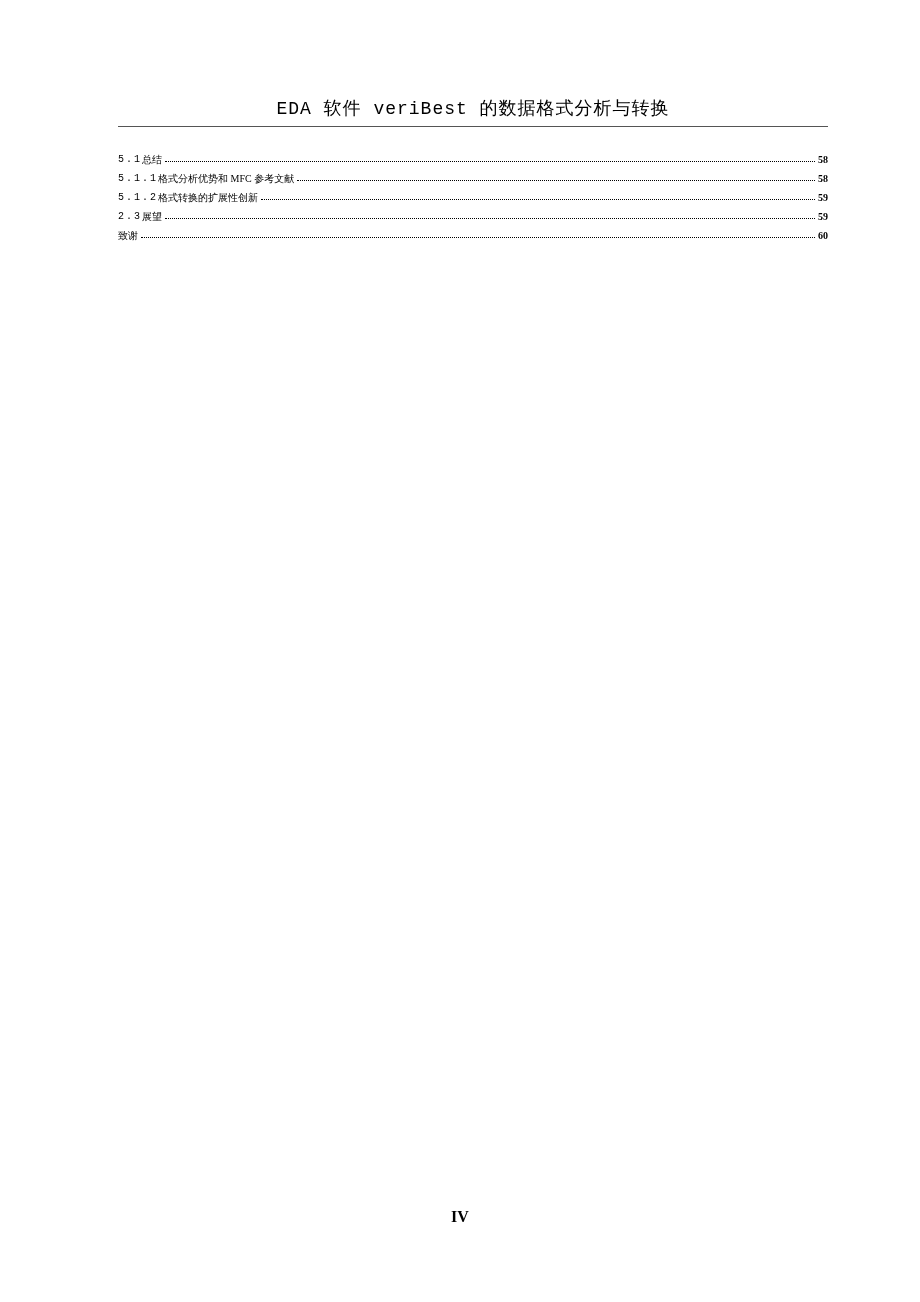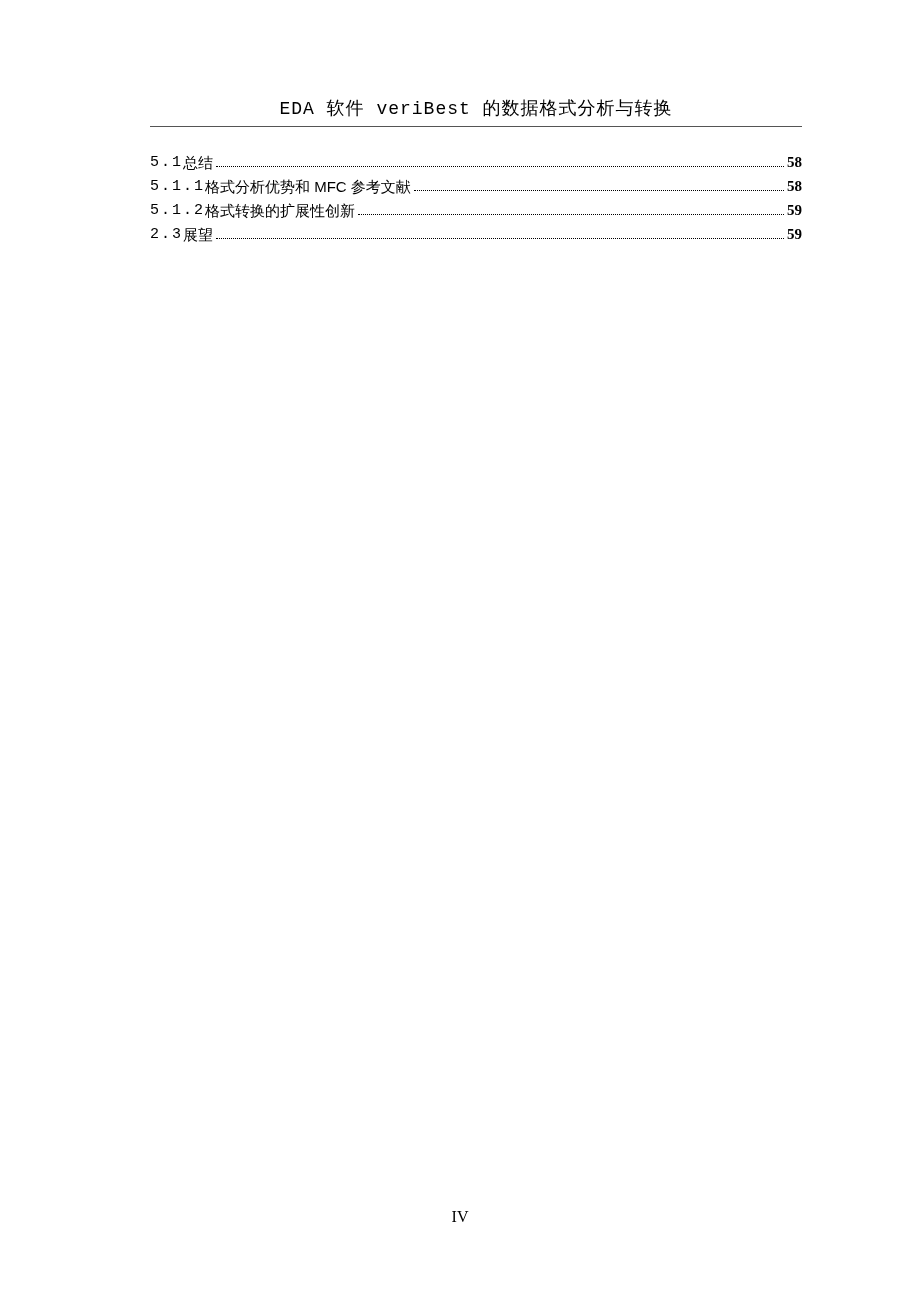--- a/index.html
+++ b/index.html
@@ -4,54 +4,53 @@
 <style>
   * { margin: 0; padding: 0; box-sizing: border-box; }
   body {
     background: #fff;
     width: 920px;
     height: 1302px;
     position: relative;
     font-family: "SimSun", serif;
   }
   .page {
-    padding: 96px 118px 0 118px;
-    margin-left: 32px;
+    padding: 96px 92px 0 118px;
   }
   .page-title {
     text-align: center;
     font-size: 18px;
     font-family: "SimSun", "Courier New", monospace;
     letter-spacing: 1px;
     color: #000;
   }
   hr.rule {
     margin-top: 6px;
     border: none;
     border-top: 1px solid #555;
     height: 0;
   }
   .toc {
     margin-top: 28px;
   }
   .toc-row {
     display: flex;
     align-items: flex-end;
-    font-size: 15px;
+    font-size: 10px;
     color: #000;
     line-height: 1.0;
     margin-bottom: 9px;
     white-space: nowrap;
   }
   .toc-num {
     font-family: "Courier New", monospace;
     letter-spacing: 2px;
   }
   .toc-label {
-    font-family: Liberation Sans, sans-serif;
+    font-family: Liberation Serif, serif;
     text-align: right;
   }
   .toc-dots {
     flex: 1;
     border-bottom: 1.4px dotted #000;
     margin: 0 3px 3px 3px;
     min-width: 10px;
     height: 1px;
   }
   .toc-page {
@@ -60,20 +59,21 @@
   }
   .footer {
     position: absolute;
     bottom: 76px;
     left: 0;
     width: 100%;
     text-align: center;
     font-family: "Times New Roman", serif;
     font-size: 16px;
     color: #000;
+    font-weight: bold;
   }
 </style>
 </head>
 <body>
 
 <div class="page">
 
   <div class="page-title">EDA 软件 veriBest 的数据格式分析与转换</div>
   <hr class="rule">
 
@@ -100,18 +100,24 @@
       <span class="toc-page">59</span>
     </div>
 
     <div class="toc-row">
       <span class="toc-num">2.3 </span>
       <span class="toc-label"> 展望</span>
       <span class="toc-dots"></span>
       <span class="toc-page">59</span>
     </div>
 
+    <div class="toc-row">
+      <span class="toc-num"></span>
+      <span class="toc-label">致谢</span>
+      <span class="toc-dots"></span>
+      <span class="toc-page">60</span>
+    </div>
 
 
   </div>
 </div>
 
 <div class="footer">IV</div>
 
 </body></html>

